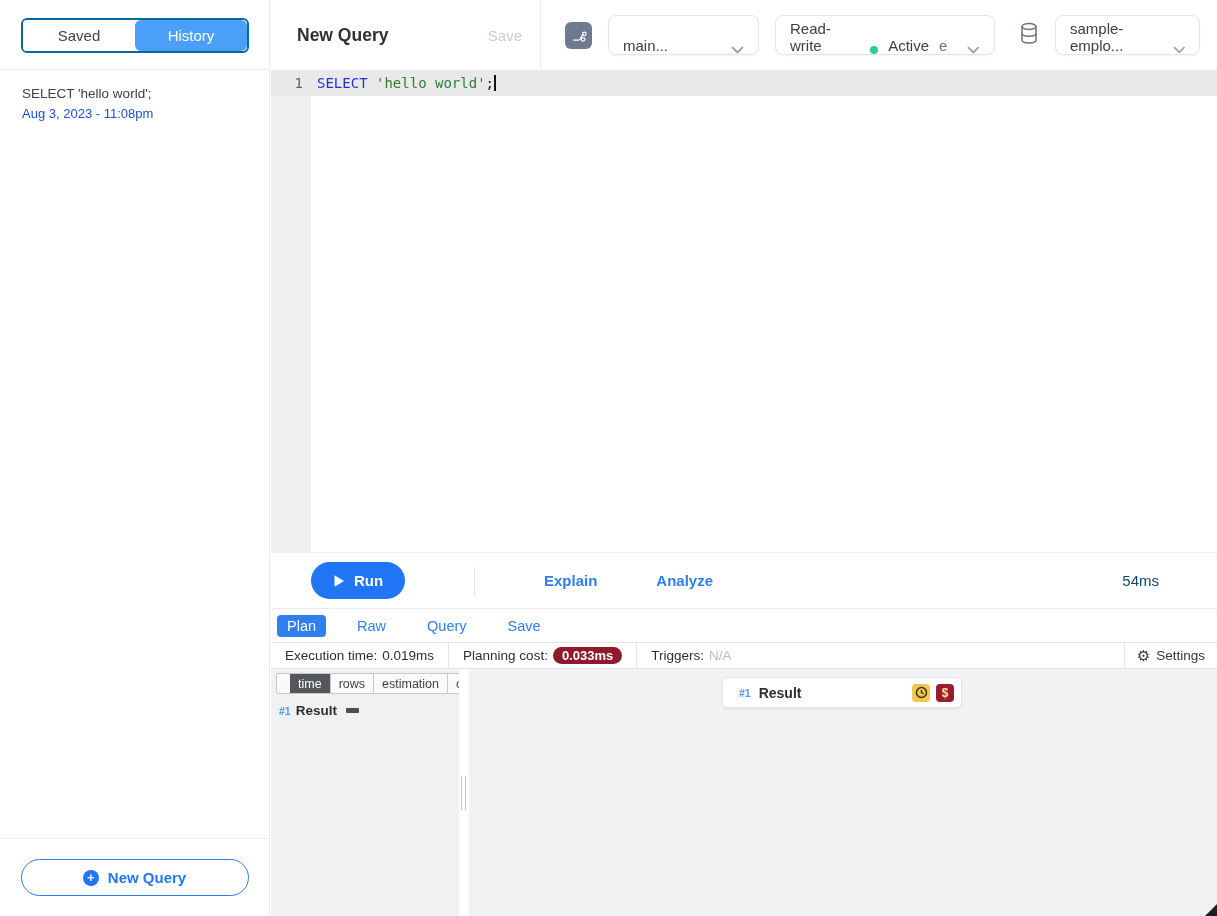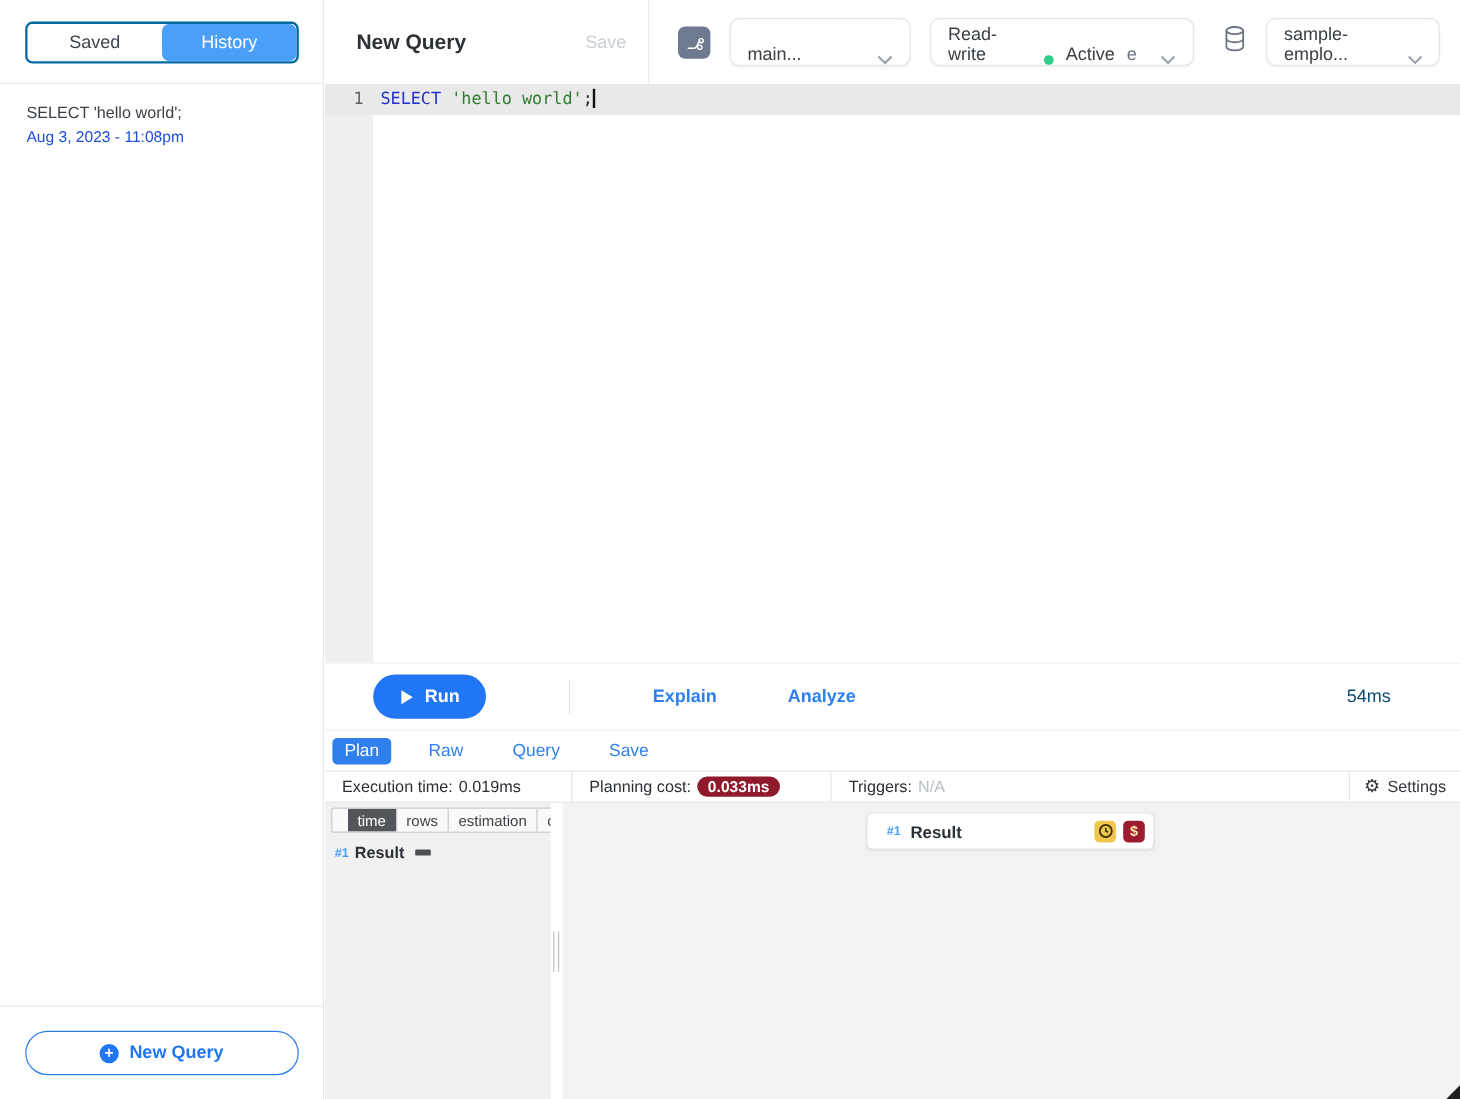--- a/index.html
+++ b/index.html
@@ -74,21 +74,21 @@
   .link { color:#2f80ed; font-size:15px; font-weight:600; cursor:pointer; }
   .link + .link { margin-left:26px; }
   .duration { margin-left:auto; margin-right:18px; color:#0c4a6e; font-size:15px; }
 
   
   .results { position:absolute; left:0; top:608px; width:100%; height:308px; border-top:1px solid #ececec; }
   .results-tabs { height:33px; display:flex; align-items:center; gap:21px; padding-left:6px; background:#fff; }
   .rtab { font-size:14.5px; color:#2f80ed; cursor:pointer; padding:3px 10px; border-radius:4px;text-align:center; }
   .rtab.active { background:#2f80ed; color:#fff; }
   .stats-bar { height:27px; border-top:1px solid #e4e4e4; border-bottom:1px solid #e4e4e4;
-    display:flex; align-items:center; font-size:13.5px; color:#2b2f33; background:#fff;gap:28px; }
+    display:flex; align-items:center; font-size:13.5px; color:#2b2f33; background:#fff; }
   .stat-seg { padding:0 14px; display:flex; align-items:center; gap:5px; height:100%; }
   .stat-seg + .stat-seg { border-left:1px solid #e4e4e4; }
   .badge { background:#8e1a2c; color:#fff; font-weight:700; font-size:13px;
     border-radius:10px; padding:1px 9px; }
   .na { color:#b9bfc6; }
   .settings-seg { margin-left:auto; border-left:1px solid #e4e4e4; padding:0 12px; height:100%;
     display:flex; align-items:center; gap:6px; cursor:pointer; color:#33373c; }
   .gear-glyph { font-size:15px; line-height:1; }
 
   

